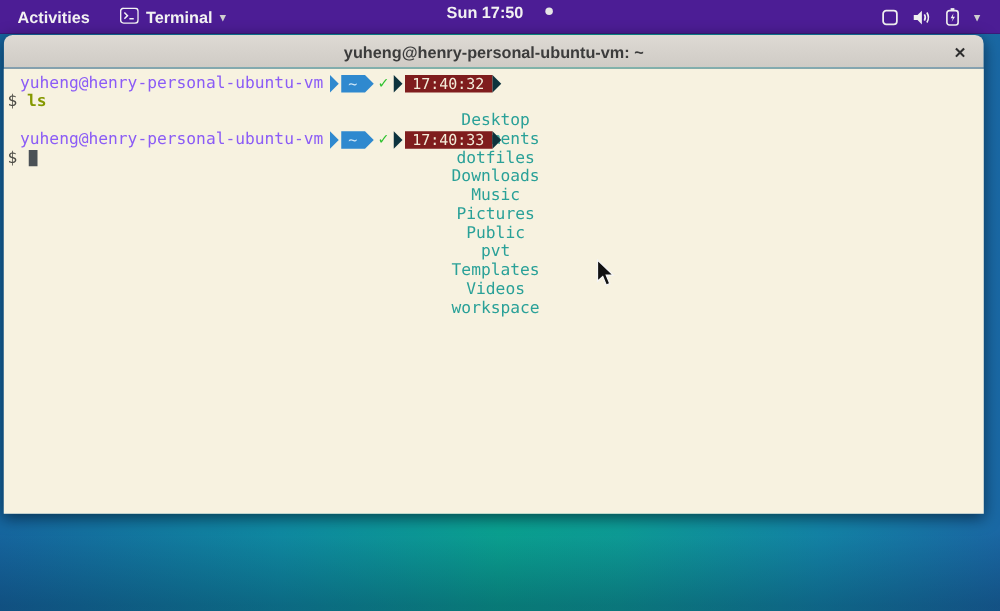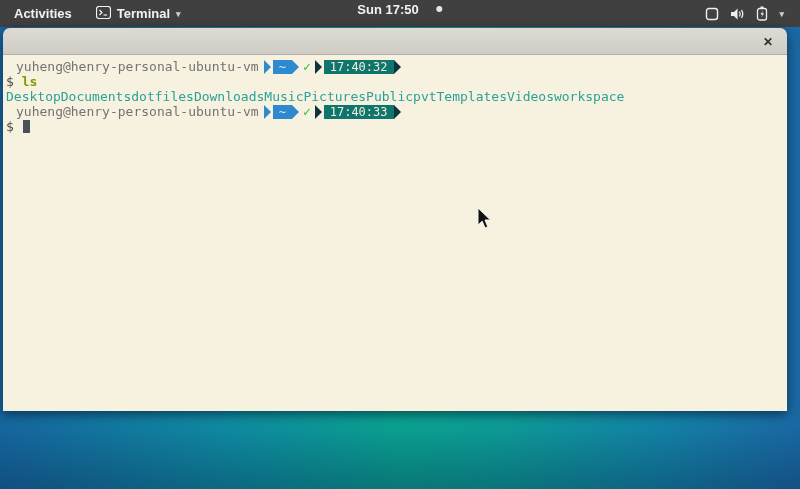--- a/index.html
+++ b/index.html
@@ -10,21 +10,21 @@
   .desktop {
     position:absolute; top:27px; left:0; width:800px; height:462px;
     background:
       linear-gradient(to bottom, rgba(0,0,0,0) 86%, rgba(4,30,60,0.30) 99%),
       linear-gradient(to right, #16669f 0%, #0f8aa2 28%, #0aa190 50%, #0d9c96 62%, #1383a6 82%, #1a68a4 100%);
   }
 
   
   .topbar {
     position:absolute; top:0; left:0; width:800px; height:27px;
-    background:#404040; color:#f2f2f2; display:flex; align-items:center;
+    background:#4c1d95; color:#f2f2f2; display:flex; align-items:center;
     font-size:13px; font-weight:600;
   }
   .tb-left { display:flex; align-items:center; gap:6px; padding-left:10px; }
   .activities { padding:0 4px; cursor:pointer; }
   .app-menu { display:flex; align-items:center; gap:6px; margin-left:14px; cursor:pointer; }
   .caret { font-size:9px; color:#cfcfcf; }
   .tb-center { position:absolute; left:50%; top:0; height:18px; transform:translateX(-50%);
     display:flex; align-items:center; gap:18px; }
   .rec-dot { width:6px; height:6px; border-radius:50%; background:#e6e6e6; }
   .tb-right { position:absolute; right:0; top:0; height:27px; display:flex; align-items:center; gap:11px; padding-right:16px; }
@@ -47,33 +47,33 @@
     position:absolute; right:10px; top:5px; width:18px; height:18px;
     display:flex; align-items:center; justify-content:center;
     color:#2e2e2e; font-size:12px; font-weight:700; cursor:pointer;
   }
   .term-body {
     height:356px; background:#f7f2e0; padding:4px 0 0 3px;
     font-family:"DejaVu Sans Mono", monospace; font-size:13px; color:#4a4a44;
   }
   .term-line { height:15px; display:flex; align-items:center; white-space:pre; }
   .prompt-line { padding-left:10px; }
-  .p-user { color:#737373;text-align:right; }
+  .p-user { color:#8b5cf6;text-align:right; }
   .gap4 { width:5px; }
   .gap2 { width:2px; }
   .tri { width:0; height:0; border-top:7px solid transparent; border-bottom:7px solid transparent; }
   .tri-blue { border-left:7px solid #2f89cf; }
   .tri-dark { border-left:7px solid #0d333d; }
   .seg { height:14px; line-height:14px; padding:0 6px; font-size:12px; }
   .seg-blue { background:#2f89cf; color:#cfe7f8; }
-  .seg-dark { background:#0f766e; color:#f3edda; }
+  .seg-dark { background:#7f1d1d; color:#f3edda; }
   .check { color:#2ec22e; font-weight:700; padding:0 4px; }
   .cmd-symbol { color:#4a4a44; }
   .cmd-text { color:#859900;font-weight:bold; }
-  .dirs-line { color:#2aa198; }
+  .dirs-line { color:#2aa198;flex-direction:column; }
   .dir { color:#2aa198; }
   .cursor-block { display:inline-block; width:7px; height:13px; background:#4a5156; margin-left:1px; }
 
   
   .mouse { position:absolute; left:477px; top:207px; }
 </style>
 </head>
 <body>
 
 <div class="stage">
@@ -120,20 +120,21 @@
           <rect x="1.5" y="2.5" width="9" height="11.5" rx="2" fill="none" stroke="#efefef" stroke-width="1.3"></rect>
           <path d="M6.8 4.5 L4.5 8.5 h1.8 l-1 3 L8 7.3 H6.2 Z" fill="#efefef"></path>
         </svg>
       </span>
       <span class="caret">▾</span>
     </div>
   </div>
 
   <div class="window">
     <div class="titlebar">
+      <span>yuheng@henry-personal-ubuntu-vm: ~</span>
       <span class="close-btn">✕</span>
     </div>
 
     <div class="term-body">
 
       <div class="term-line prompt-line">
         <span class="p-user">yuheng@henry-personal-ubuntu-vm</span>
         <span class="gap4"></span>
         <span class="tri tri-blue"></span>
         <span class="gap2"></span>

